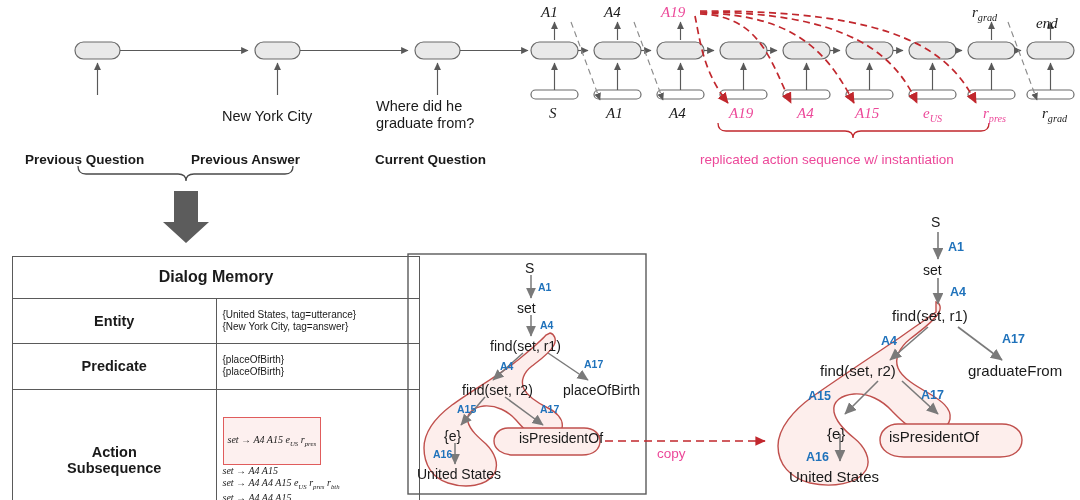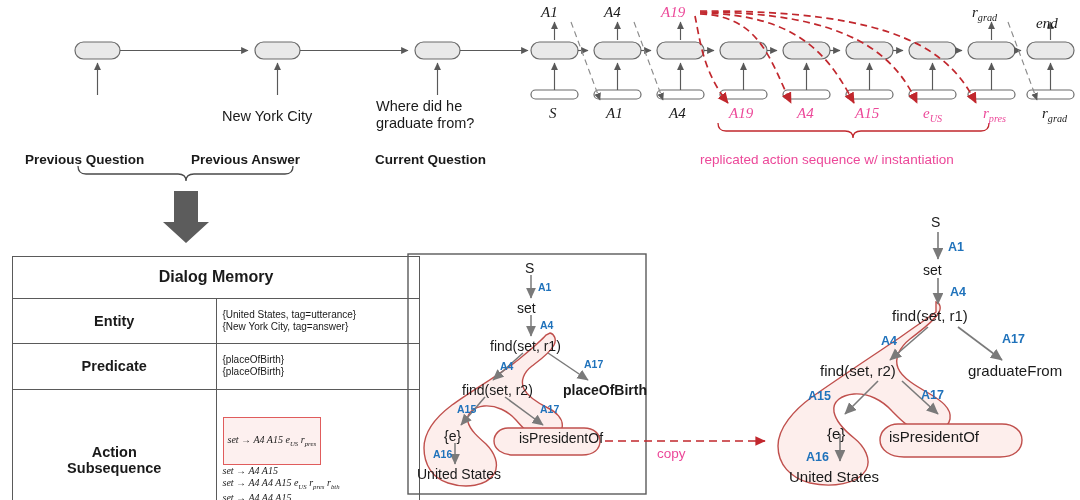--- a/index.html
+++ b/index.html
@@ -250,21 +250,21 @@
     </table>
 
   <div class="txt tree" style="left:525px;top:260px;">S</div>
   <div class="txt blue" style="left:538px;top:281px;">A1</div>
   <div class="txt tree" style="left:517px;top:300px;">set</div>
   <div class="txt blue" style="left:540px;top:319px;">A4</div>
   <div class="txt tree" style="left:490px;top:338px;">find(set, r1)</div>
   <div class="txt blue" style="left:500px;top:360px;">A4</div>
   <div class="txt blue" style="left:584px;top:358px;">A17</div>
   <div class="txt tree" style="left:462px;top:382px;">find(set, r2)</div>
-  <div class="txt tree" style="left:563px;top:382px;font-weight:bold;">placeOfBirth</div>
+  <div class="txt tree" style="left:563px;top:382px;">placeOfBirth</div>
   <div class="txt blue" style="left:457px;top:403px;">A15</div>
   <div class="txt blue" style="left:540px;top:403px;">A17</div>
   <div class="txt tree" style="left:444px;top:428px;">{e}</div>
   <div class="txt tree" style="left:519px;top:430px;">isPresidentOf</div>
   <div class="txt blue" style="left:433px;top:448px;">A16</div>
   <div class="txt tree" style="left:417px;top:466px;">United States</div>
 
   <div class="txt cap red" style="left:657px;top:446px;">copy</div>
 
   <div class="txt tree" style="left:931px;top:214px;">S</div>

